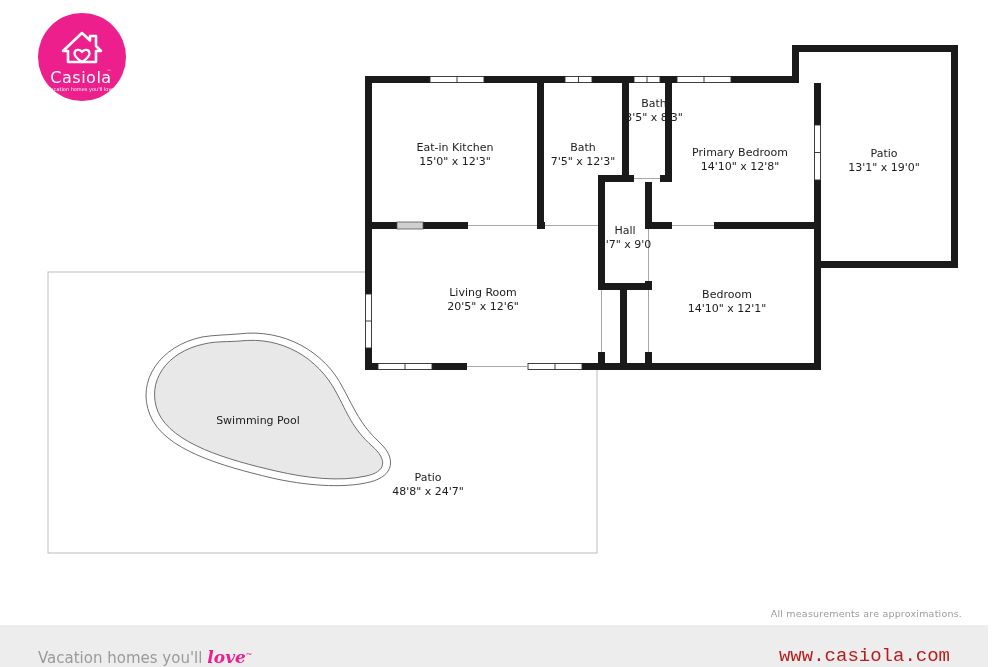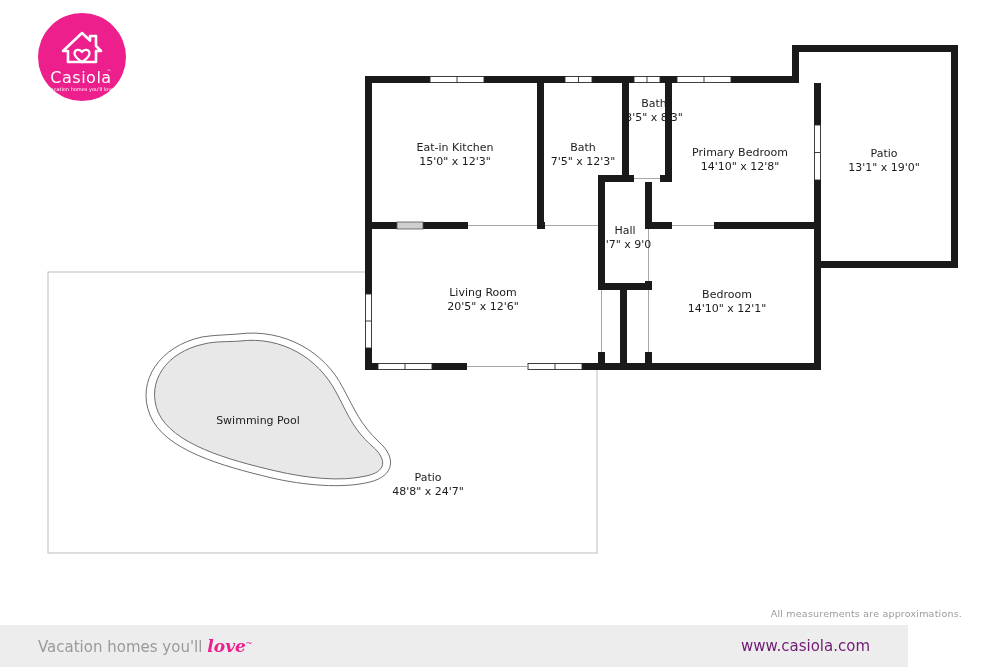--- a/index.html
+++ b/index.html
@@ -7,31 +7,31 @@
     width:1000px;height:667px;position:relative;overflow:hidden;
     font-family:"DejaVu Sans","Liberation Sans",sans-serif;
   }
   .plan-svg{position:absolute;left:0;top:0;}
   .logo{position:absolute;left:36px;top:11px;width:92px;height:92px;}
   .disclaimer{
     position:absolute;right:38px;top:608px;
     font-size:9.5px;color:#9b9b9b;letter-spacing:.2px;
   }
   .footer{
-    position:absolute;left:0;bottom:0;width:908px;height:42px;
-    background:#ededed;display:flex;align-items:center;justify-content:space-between;
+    position:absolute;left:0;bottom:0;width:988px;height:42px;
+    background:#ededed;display:flex;align-items:flex-end;justify-content:space-between;
     box-sizing:border-box;padding:0 38px;
   }
   .footer-tagline{font-size:15px;color:#9a9a9a;}
   .footer-love{
     font-family:"DejaVu Serif","Liberation Serif",serif;
     font-style:italic;font-weight:bold;font-size:17px;color:#ec1f8d;margin-left:5px;
   }
   .footer-mark{font-size:8px;color:#ec1f8d;vertical-align:super;}
-  .footer-site{font-size:15px;color:#701a75;text-decoration:none;}
+  .footer-site{font-size:19px;color:#b91c1c;text-decoration:none;font-family:Liberation Mono, monospace;}
   svg text{font-family:"DejaVu Sans","Liberation Sans",sans-serif;}
   .room-label{font-size:11px;fill:#1c1c1c;}
 </style>
 </head>
 <body>
 
 <svg class="plan-svg" width="1000" height="667" viewBox="0 0 1000 667">
 
   <g>
     <rect x="48" y="272" width="549" height="281" fill="#ffffff" stroke="#bdbdbd" stroke-width="1"></rect>

